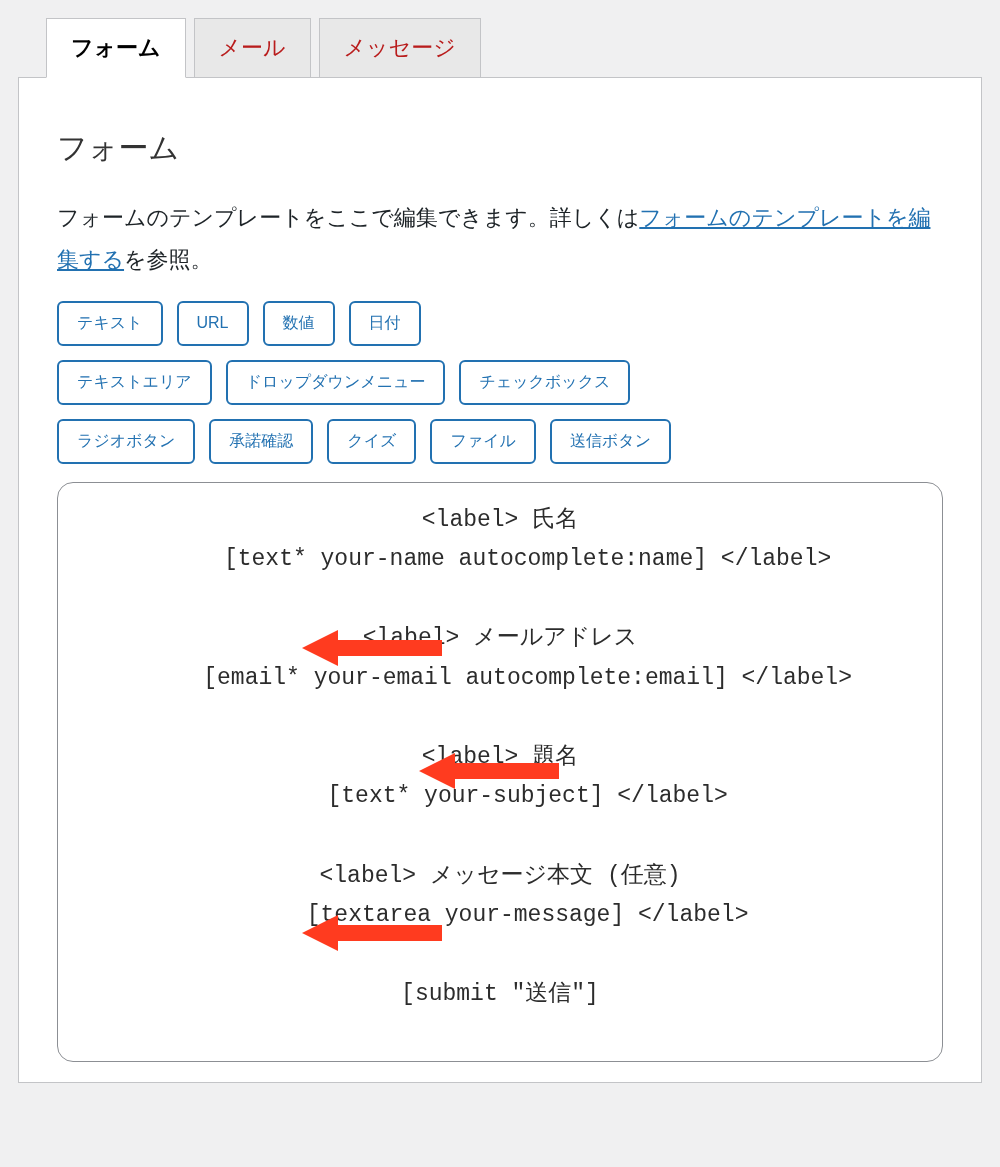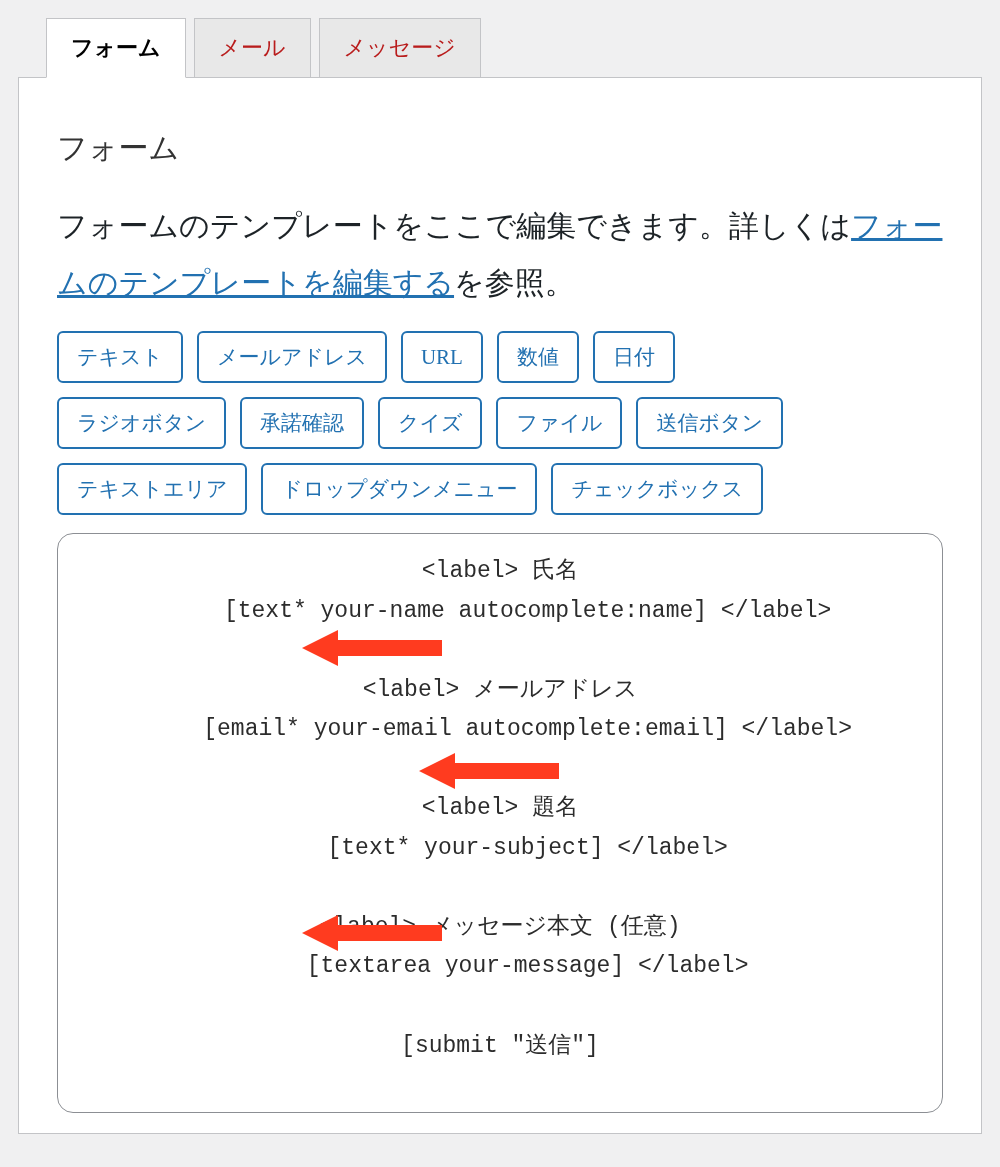--- a/index.html
+++ b/index.html
@@ -42,44 +42,44 @@
       padding: 50px 38px 20px 38px;
       position: relative;
     }
     .panel-title {
       font-size: 30px;
       font-weight: 400;
       color: #333;
       margin-bottom: 28px;
     }
     .panel-desc {
-      font-size: 30px;
+      font-size: 22px;
       line-height: 1.9;
       color: #1d2327;
       margin-bottom: 20px;
     }
     .panel-desc a {
       color: #2271b1;
       text-decoration: underline;
     }
     .tag-row {
       display: flex;
       flex-wrap: wrap;
       gap: 14px;
       margin-bottom: 14px;
     }
     .tag-btn {
       border: 2px solid #2271b1;
       background: #fff;
       color: #2271b1;
-      font-size: 21px;
+      font-size: 16px;
       padding: 10px 18px;
       border-radius: 6px;
       cursor: pointer;
-      font-family: Liberation Serif, serif;
+      font-family: Liberation Sans, sans-serif;
     }
     .code-area {
       margin-top: 18px;
       border: 1px solid #8c8f94;
       border-radius: 16px;
       background: #fff;
       padding: 18px 14px;
       font-family: "SFMono-Regular", Consolas, "Courier New", monospace;
       font-size: 23px;
       line-height: 1.72;
@@ -109,38 +109,37 @@
 
 <div class="panel">
   <h2 class="panel-title">フォーム</h2>
 
   <p class="panel-desc">
     <span>フォームのテンプレートをここで編集できます。詳しくは</span><a href="#">フォームのテンプレートを編集する</a><span>を参照。</span>
   </p>
 
   <div class="tag-row">
     <button class="tag-btn">テキスト</button>
-    <button class="tag-btn">メールアドレス</button>
     <button class="tag-btn">URL</button>
     <button class="tag-btn">数値</button>
     <button class="tag-btn">日付</button>
+  </div>
+
+  <div class="tag-row">
+    <button class="tag-btn">テキストエリア</button>
+    <button class="tag-btn">ドロップダウンメニュー</button>
+    <button class="tag-btn">チェックボックス</button>
   </div>
 
   <div class="tag-row">
     <button class="tag-btn">ラジオボタン</button>
     <button class="tag-btn">承諾確認</button>
     <button class="tag-btn">クイズ</button>
     <button class="tag-btn">ファイル</button>
     <button class="tag-btn">送信ボタン</button>
-  </div>
-
-  <div class="tag-row">
-    <button class="tag-btn">テキストエリア</button>
-    <button class="tag-btn">ドロップダウンメニュー</button>
-    <button class="tag-btn">チェックボックス</button>
   </div>
 
   <div class="code-area">&lt;label&gt; 氏名
     [text* your-name autocomplete:name] &lt;/label&gt;
 
 &lt;label&gt; メールアドレス
     [email* your-email autocomplete:email] &lt;/label&gt;
 
 &lt;label&gt; 題名
     [text* your-subject] &lt;/label&gt;

